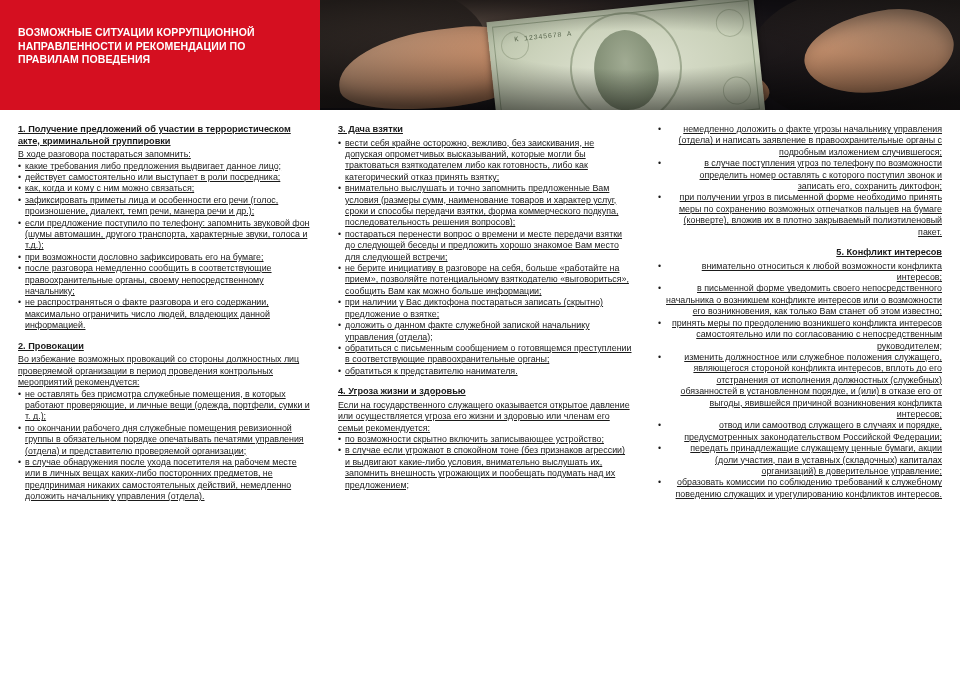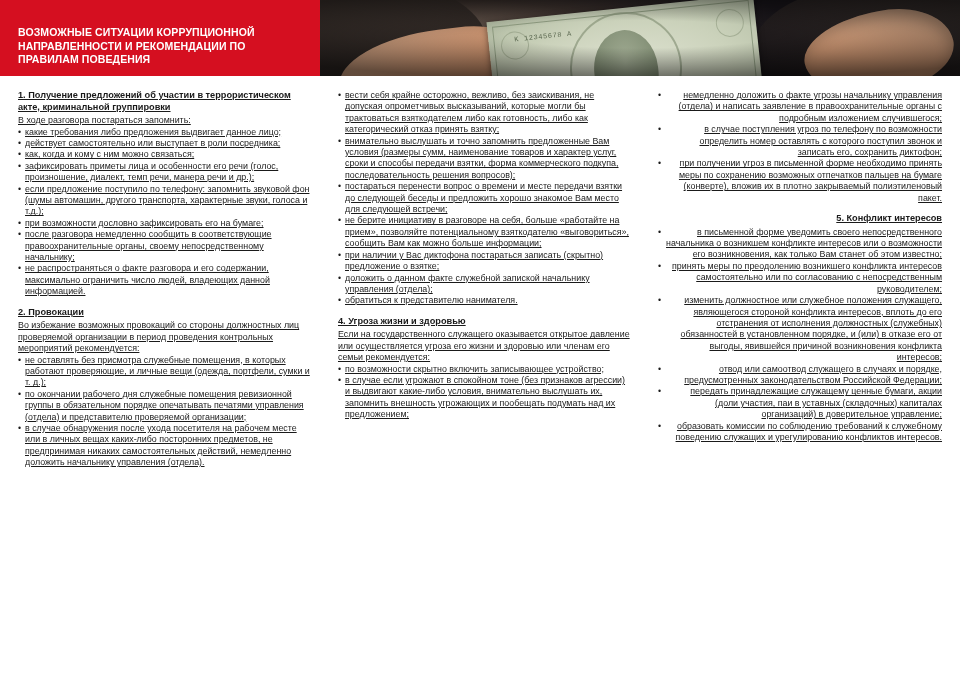--- a/index.html
+++ b/index.html
@@ -16,21 +16,21 @@
   }
   .page {
     position: relative;
     width: 960px;
     height: 678px;
   }
 
   
   .header {
     display: flex;
-    height: 76px;
+    height: 110px;
     width: 100%;
   }
   .header-title {
     width: 320px;
     background: #d50f20;
     color: #ffffff;
     font-weight: bold;
     font-size: 10.5px;
     line-height: 13.5px;
     letter-spacing: 0.1px;
@@ -246,27 +246,29 @@
           <p class="para">Во избежание возможных провокаций со стороны должностных лиц проверяемой организации в период проведения контрольных мероприятий рекомендуется:</p>
           <ul class="bullets">
             <li>не оставлять без присмотра служебные помещения, в которых работают проверяющие, и личные вещи (одежда, портфели, сумки и т. д.);</li>
             <li>по окончании рабочего дня служебные помещения ревизионной группы в обязательном порядке опечатывать печатями управления (отдела) и представителю проверяемой организации;</li>
             <li>в случае обнаружения после ухода посетителя на рабочем месте или в личных вещах каких-либо посторонних предметов, не предпринимая никаких самостоятельных действий, немедленно доложить начальнику управления (отдела).</li>
           </ul>
         </div>
       </div>
     <div class="col mid">
         <div class="block">
+          <h2 class="section">3. Дача взятки</h2>
           <ul class="bullets">
             <li>вести себя крайне осторожно, вежливо, без заискивания, не допуская опрометчивых высказываний, которые могли бы трактоваться взяткодателем либо как готовность, либо как категорический отказ принять взятку;</li>
             <li>внимательно выслушать и точно запомнить предложенные Вам условия (размеры сумм, наименование товаров и характер услуг, сроки и способы передачи взятки, форма коммерческого подкупа, последовательность решения вопросов);</li>
             <li>постараться перенести вопрос о времени и месте передачи взятки до следующей беседы и предложить хорошо знакомое Вам место для следующей встречи;</li>
             <li>не берите инициативу в разговоре на себя, больше «работайте на прием», позволяйте потенциальному взяткодателю «выговориться», сообщить Вам как можно больше информации;</li>
             <li>при наличии у Вас диктофона постараться записать (скрытно) предложение о взятке;</li>
             <li>доложить о данном факте служебной запиской начальнику управления (отдела);</li>
+            <li>обратиться с письменным сообщением о готовящемся преступлении в соответствующие правоохранительные органы;</li>
             <li>обратиться к представителю нанимателя.</li>
           </ul>
         </div>
         <div class="block">
           <h2 class="section">4. Угроза жизни и здоровью</h2>
           <p class="para">Если на государственного служащего оказывается открытое давление или осуществляется угроза его жизни и здоровью или членам его семьи рекомендуется:</p>
           <ul class="bullets">
             <li>по возможности скрытно включить записывающее устройство;</li>
             <li>в случае если угрожают в спокойном тоне (без признаков агрессии) и выдвигают какие-либо условия, внимательно выслушать их, запомнить внешность угрожающих и пообещать подумать над их предложением;</li>
           </ul>
@@ -276,20 +278,21 @@
         <div class="block">
           <ul class="bullets">
             <li>немедленно доложить о факте угрозы начальнику управления (отдела) и написать заявление в правоохранительные органы с подробным изложением случившегося;</li>
             <li>в случае поступления угроз по телефону по возможности определить номер оставлять с которого поступил звонок и записать его, сохранить диктофон;</li>
             <li>при получении угроз в письменной форме необходимо принять меры по сохранению возможных отпечатков пальцев на бумаге (конверте), вложив их в плотно закрываемый полиэтиленовый пакет.</li>
           </ul>
         </div>
         <div class="block">
           <h2 class="section">5. Конфликт интересов</h2>
           <ul class="bullets">
+            <li>внимательно относиться к любой возможности конфликта интересов;</li>
             <li>в письменной форме уведомить своего непосредственного начальника о возникшем конфликте интересов или о возможности его возникновения, как только Вам станет об этом известно;</li>
             <li>принять меры по преодолению возникшего конфликта интересов самостоятельно или по согласованию с непосредственным руководителем;</li>
             <li>изменить должностное или служебное положения служащего, являющегося стороной конфликта интересов, вплоть до его отстранения от исполнения должностных (служебных) обязанностей в установленном порядке, и (или) в отказе его от выгоды, явившейся причиной возникновения конфликта интересов;</li>
             <li>отвод или самоотвод служащего в случаях и порядке, предусмотренных законодательством Российской Федерации;</li>
             <li>передать принадлежащие служащему ценные бумаги, акции (доли участия, паи в уставных (складочных) капиталах организаций) в доверительное управление;</li>
             <li>образовать комиссии по соблюдению требований к служебному поведению служащих и урегулированию конфликтов интересов.</li>
           </ul>
         </div>
       </div>
   </div>

